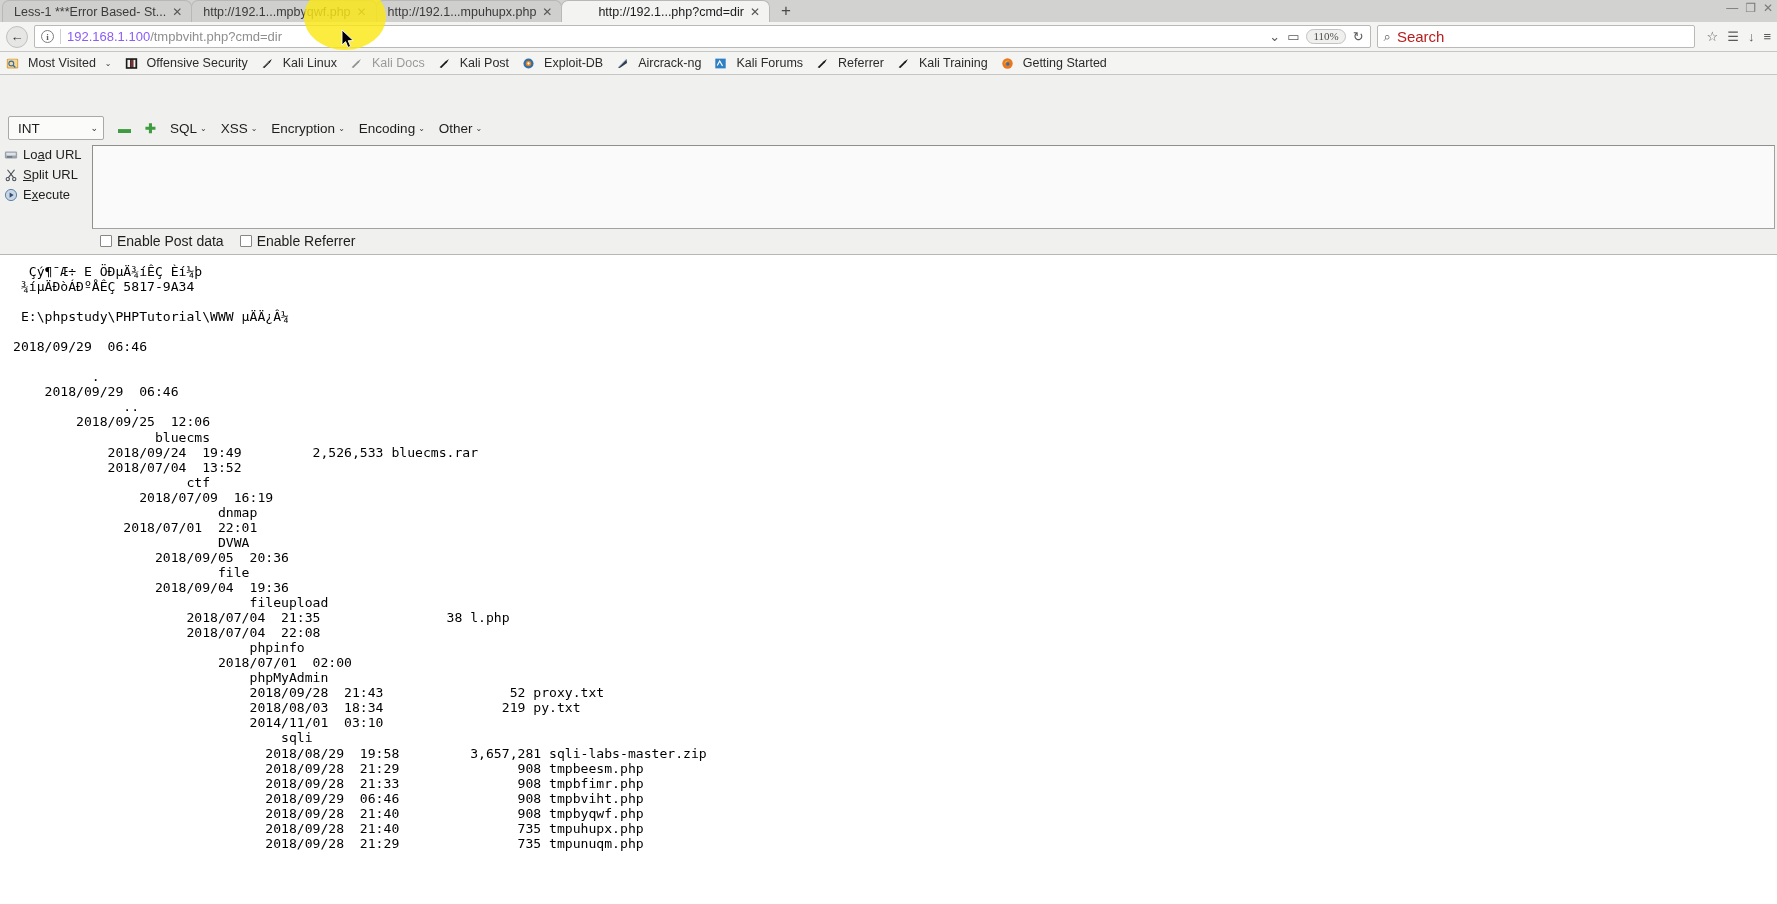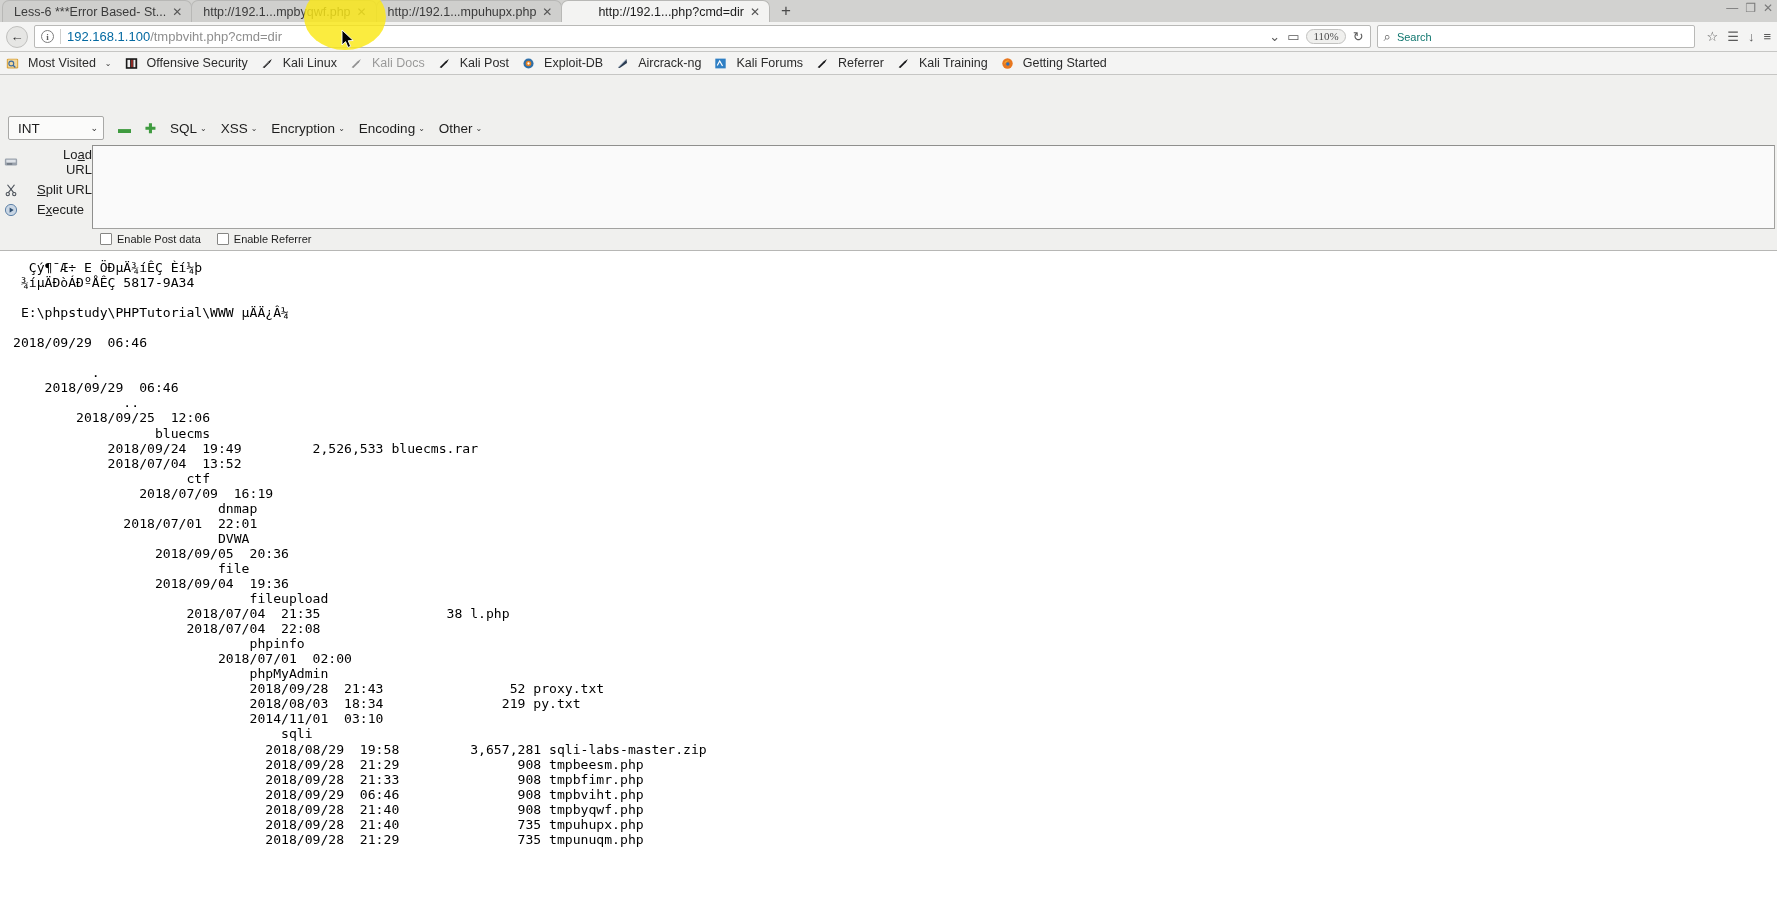--- a/index.html
+++ b/index.html
@@ -112,21 +112,21 @@
   }
   .url-sep { width: 1px; height: 15px; background: #cfcfcd; flex: 0 0 auto; }
   .url-text {
     flex: 1 1 auto;
     font-size: 13px;
     color: #8e8e8e;
     white-space: nowrap;
     overflow: hidden;
     min-width: 0;
   }
-  .url-host { color: #0369a1; margin-top: 32px; }
+  .url-host { color: #8b5cf6; margin-top: 32px; }
   .url-right {
     display: flex; align-items: center; gap: 7px;
     flex: 0 0 auto; padding-right: 2px;
   }
   .zoom-badge {
     font-size: 11px; color: #4d4d4d;
     border: 1px solid #c2c2c0;
     border-radius: 9px;
     padding: 0px 6px 1px;
     background: #f0f0ee;
@@ -136,21 +136,21 @@
   .searchbar {
     width: 318px;
     height: 23px;
     background: #ffffff;
     border: 1px solid #b9b9b7;
     border-radius: 2px;
     display: flex; align-items: center;
     padding: 0 6px; gap: 6px;
     flex: 0 0 auto;
   }
-  .search-ph { font-size: 11px; color: #0f766e; }
+  .search-ph { font-size: 15px; color: #b91c1c; }
   .navbar-end { display: flex; align-items: center; gap: 9px; padding-left: 6px; }
 
   
   .bookmarks {
     height: 23px;
     background: #f4f4f3;
     border-bottom: 1px solid #c6c6c4;
     display: flex;
     align-items: center;
     padding: 0 6px;
@@ -191,41 +191,41 @@
     font-size: 13.5px; color: #1d1d1d;
     display: flex; align-items: center; gap: 3px;
   }
   .hb-body { display: flex; align-items: stretch; }
   .hb-left {
     width: 92px;
     padding: 2px 0 2px 4px;
     display: flex; flex-direction: column; gap: 5px;
   }
   .hb-act {
-    display: flex; align-items: center; gap: 19px;
+    display: flex; align-items: center; gap: 5px;
     font-size: 13px; color: #1d1d1d; text-align: right;
   }
   .hb-act-ico {
     width: 14px; height: 14px; flex: 0 0 auto;
     display: block;
   }
   .hb-act u { text-decoration: underline; }
   .hb-textarea {
     flex: 1 1 auto;
     height: 84px;
     background: #fafafa;
     border: 1px solid #a2a2a0;
     border-top-color: #8f8f8d;
     border-left-color: #8f8f8d;
     margin-right: 2px;
   }
   .hb-checks {
     display: flex; align-items: center;
     gap: 16px; padding: 4px 0 5px 100px;
-    font-size: 11px; color: #1d1d1d;
+    font-size: 14px; color: #1d1d1d;
   }
   .chk { display: flex; align-items: center; gap: 5px; }
   .chk-box {
     width: 12px; height: 12px;
     background: #ffffff;
     border: 1px solid #868684;
     border-radius: 1px;
     flex: 0 0 auto;
   }
 
@@ -274,21 +274,21 @@
   }
   .overlay-root { position: relative; }
 </style>
 </head>
 <body>
 
 <div class="overlay-root">
 
   <div class="tabstrip">
     <div class="tab">
-      <span class="tab-label">Less-6 ***Error Based- St...</span>
+      <span class="tab-label">Less-1 ***Error Based- St...</span>
       <span class="tab-close">✕</span>
     </div>
     <div class="tab">
       <span class="tab-label">http://192.1...mpbyqwf.php</span>
       <span class="tab-close">✕</span>
     </div>
     <div class="tab">
       <span class="tab-label">http://192.1...mpuhupx.php</span>
       <span class="tab-close">✕</span>
     </div>

